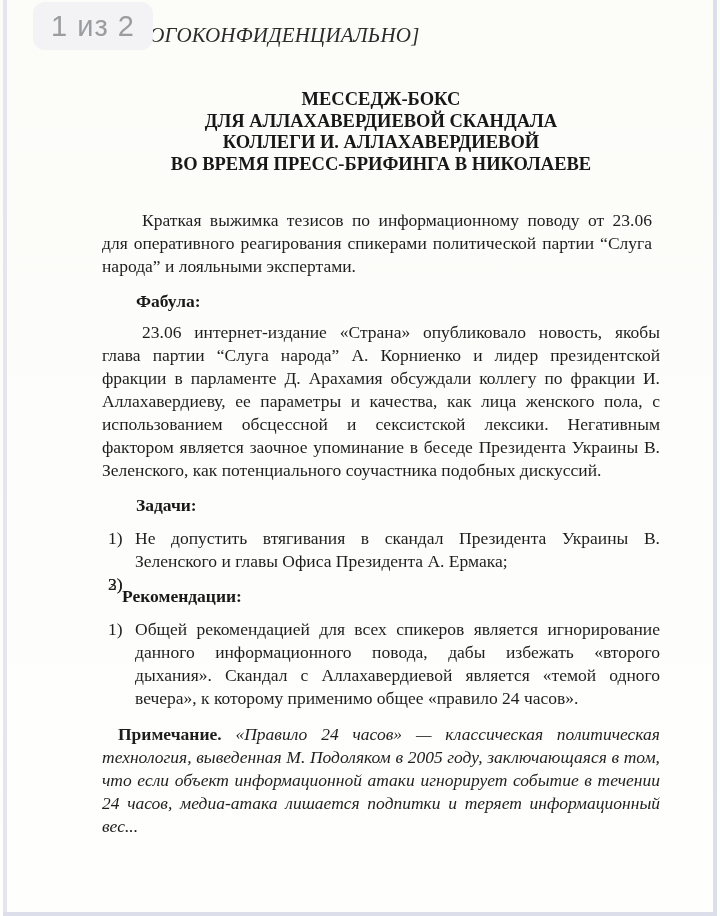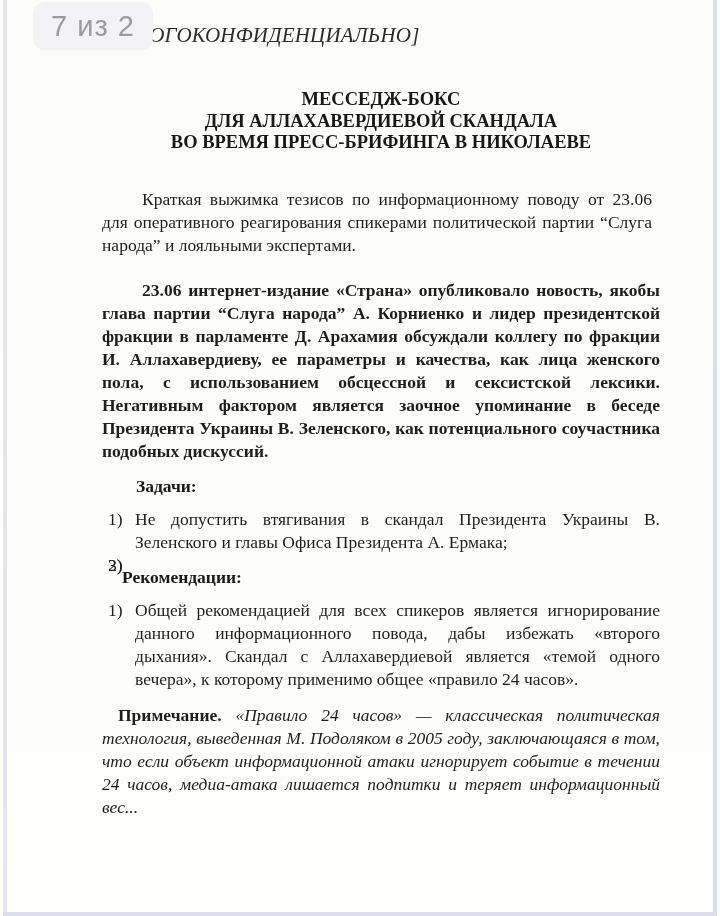--- a/index.html
+++ b/index.html
@@ -64,23 +64,22 @@
     font-weight: bold;
     font-size: 18.5px;
     line-height: 21.5px;
     color: #181818;
   }
   .para {
     margin: 34px 8px 0 0;
     text-align: justify;
   }
   .para-normal {
-    margin: 22px 0 0 0;
+    margin: 8px 0 0 0;
     text-align: justify;
-    font-weight: bold;
   }
   .p-indent { text-indent: 40px; }
   .sec-heading {
     margin: 12px 0 0 0;
     font-weight: bold;
     font-size: 17.5px;
     color: #181818;
   }
   .ind-34 { text-indent: 34px; }
   .ind-20 { text-indent: 20px; }
@@ -110,32 +109,34 @@
 </style>
 </head>
 <body>
 
 <div class="page">
 
   <div class="edge edge-left"></div>
   <div class="edge edge-right"></div>
   <div class="edge edge-bottom"></div>
 
-  <div class="page-badge">7 из 2</div>
+  <div class="page-badge">1 из 2</div>
 
   <div class="classification">[СТРОГОКОНФИДЕНЦИАЛЬНО]</div>
 
   <div class="doc-title">
     <div>МЕССЕДЖ-БОКС</div>
     <div>ДЛЯ АЛЛАХАВЕРДИЕВОЙ СКАНДАЛА</div>
+    <div>КОЛЛЕГИ И. АЛЛАХАВЕРДИЕВОЙ</div>
     <div>ВО ВРЕМЯ ПРЕСС-БРИФИНГА В НИКОЛАЕВЕ</div>
   </div>
 
   <p class="para p-indent">Краткая выжимка тезисов по информационному поводу от 23.06 для оперативного реагирования спикерами политической партии “Слуга народа” и лояльными экспертами.</p>
 
+  <div class="sec-heading ind-34">Фабула:</div>
 
   <p class="para-normal p-indent">23.06 интернет-издание «Страна» опубликовало новость, якобы глава партии “Слуга народа” А. Корниенко и лидер президентской фракции в парламенте Д. Арахамия обсуждали коллегу по фракции И. Аллахавердиеву, ее параметры и качества, как лица женского пола, с использованием обсцессной и сексистской лексики. Негативным фактором является заочное упоминание в беседе Президента Украины В. Зеленского, как потенциального соучастника подобных дискуссий.</p>
 
   <div class="sec-heading ind-34">Задачи:</div>
 
   <div class="doc-list">
     <div class="doc-li">
       <span class="num">1)</span>
       <span>Не допустить втягивания в скандал Президента Украины В. Зеленского и главы Офиса Президента А. Ермака;</span>
     </div>

